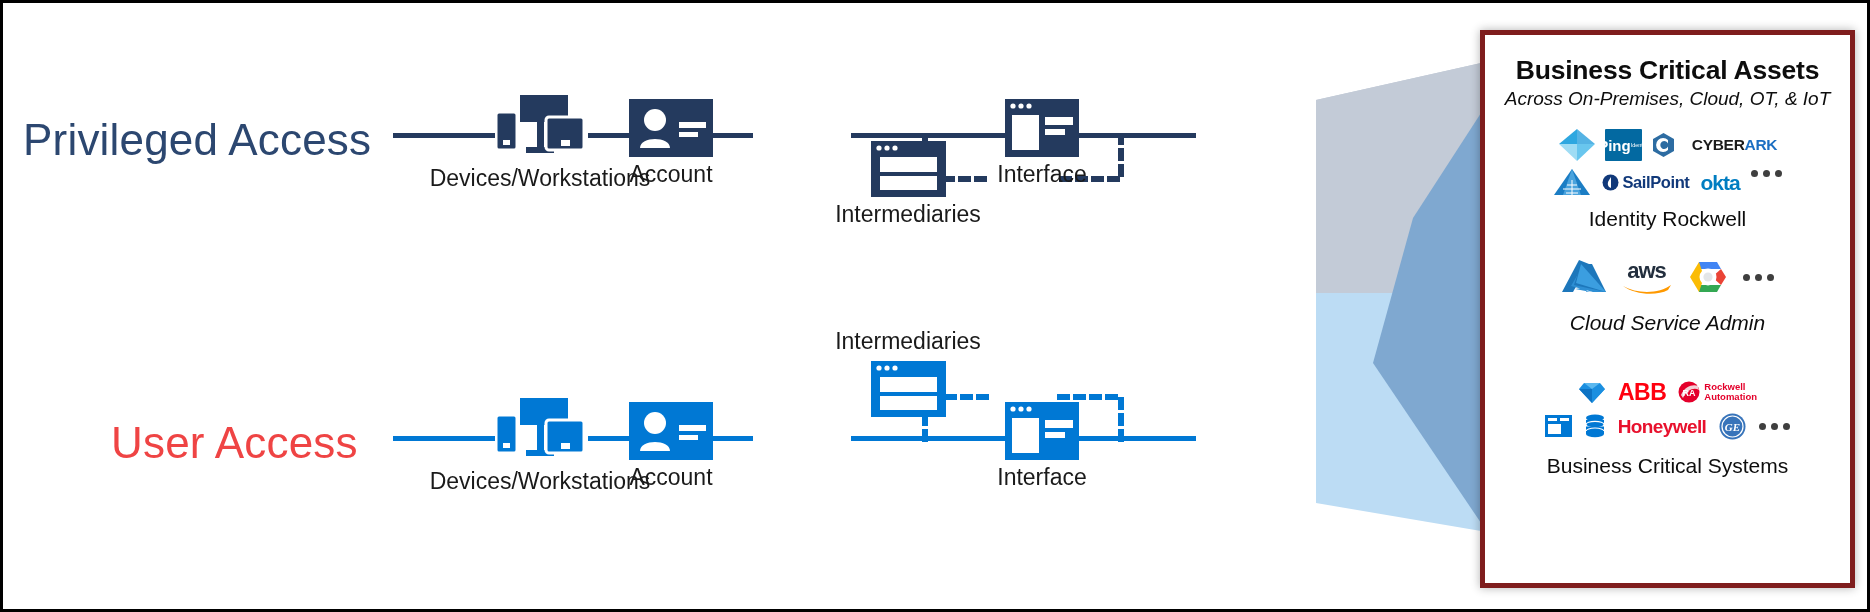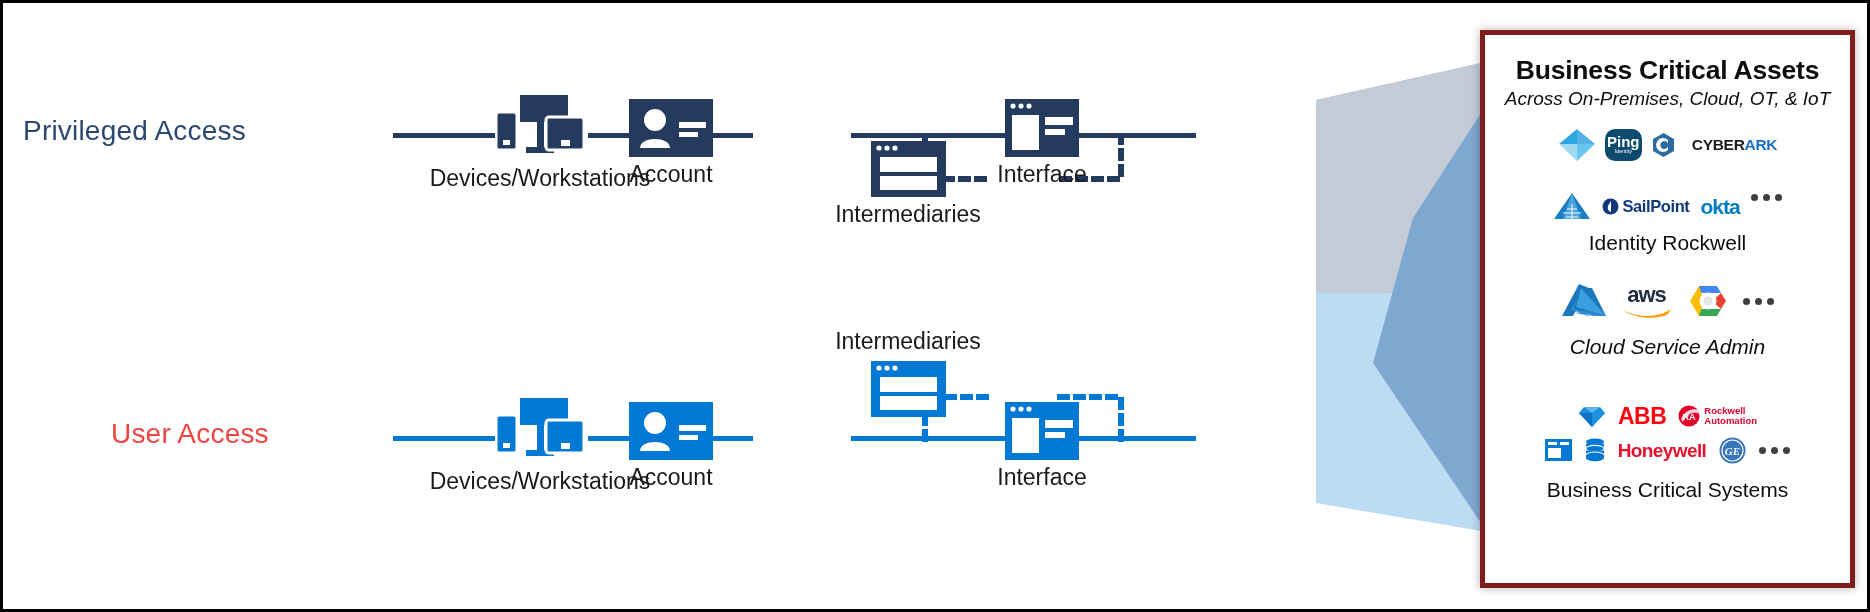--- a/index.html
+++ b/index.html
@@ -16,21 +16,21 @@
     border: 3px solid #000000;
   }
 
   
   .funnel { position: absolute; top: 0; left: 0; width: 1870px; height: 606px; pointer-events: none; }
 
   
   .row { position: absolute; left: 0; width: 1480px; }
   .row-label {
     position: absolute;
-    font-size: 28px;
+    font-size: 44px;
     font-weight: 400;
     letter-spacing: .2px;
     white-space: nowrap;
   }
   .row-priv .row-label { color: #2c4770; left: 20px; top: 112px; }
   .row-user .row-label { color: #ef4444; left: 108px; top: 415px; }
 
   
   .line {
     position: absolute;
@@ -88,23 +88,23 @@
     margin-top: 8px;
   }
   .dots3 { display: inline-flex; gap: 5px; align-items: center; }
   .dots3 i { width: 7px; height: 7px; border-radius: 50%; background: #3f3f3f; display: block; }
 
   
   .lg { display: inline-flex; align-items: center; justify-content: center; }
   .lg-txt { font-weight: bold; line-height: 1; white-space: nowrap; }
 
   .ping-box {
-    background: #0c4a6e; color: #fff; width: 37px; height: 32px;
-    display: flex; flex-direction: column; align-items: center; justify-content: center;
-    border-radius: 10px;
+    background: #0369a1; color: #fff; width: 37px; height: 32px;
+    display: flex; flex-direction: row; align-items: center; justify-content: center;
+    border-radius: 1px;
   }
   .ping-box b { font-size: 15px; line-height: 13px; }
   .ping-box s { font-size: 5.5px; text-decoration: none; line-height: 7px; }
 
   .cyberark { font-size: 15.5px; letter-spacing: -.3px; color: #1b1b1b; }
   .cyberark em { font-style: normal; color: #1b6ec2; }
 
   .sailpoint { font-size: 16.5px; color: #11397a; letter-spacing: -.4px; }
   .okta { font-size: 21px; color: #007dc1; letter-spacing: -1px; font-weight: bold; }
   .aws-word { font-size: 22px; color: #232f3e; font-weight: bold; letter-spacing: -1px; }
@@ -284,21 +284,21 @@
             <s>Identity</s>
           </span>
           <span class="lg" style="gap:13px;">
             <svg width="25" height="26" viewBox="0 0 25 26" style="margin-right:3px;">
               <polygon points="12.5,1 23,7 23,19 12.5,25 2,19 2,7" fill="#2d6ca2"></polygon>
               <path d="M17,8 A7,7 0 1 0 17,18 L17,14.5 A4,4 0 1 1 17,11.5 Z" fill="#ffffff"></path>
             </svg>
             <span class="lg-txt cyberark"><span>CYBER</span><em>ARK</em></span>
           </span>
         </div>
-        <div class="logo-line" style="gap:11px;margin-top:24px;">
+        <div class="logo-line" style="gap:11px;">
           <span class="lg">
             <svg width="38" height="30" viewBox="0 0 38 30">
               <polygon points="19,2 37,28 1,28" fill="#1b7dc4"></polygon>
               <polygon points="19,2 28,28 10,28" fill="#4aa3dd"></polygon>
               <g stroke="#ffffff" stroke-width="1">
                 <line x1="10" y1="22" x2="28" y2="22"></line>
                 <line x1="13" y1="26" x2="25" y2="26"></line>
                 <line x1="19" y1="13" x2="19" y2="28"></line>
                 <line x1="14" y1="18" x2="24" y2="18"></line>
               </g>

